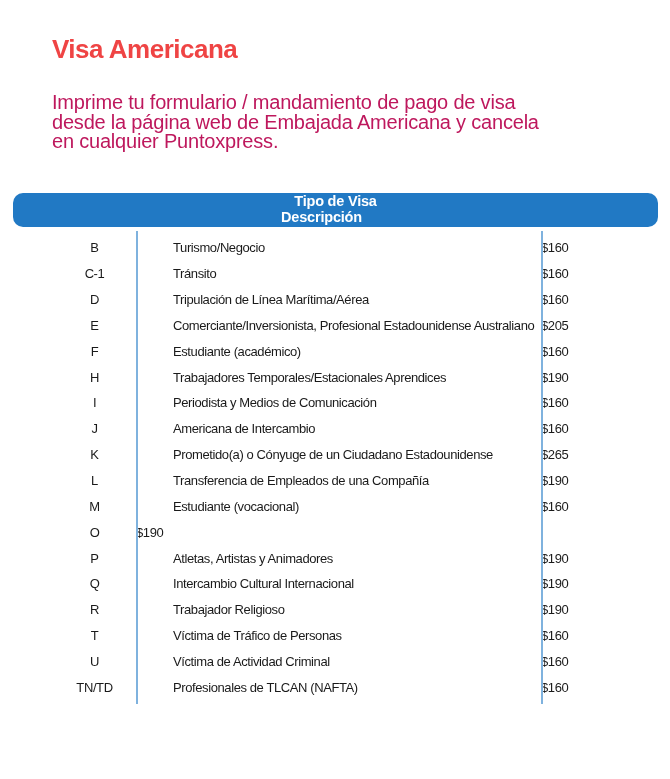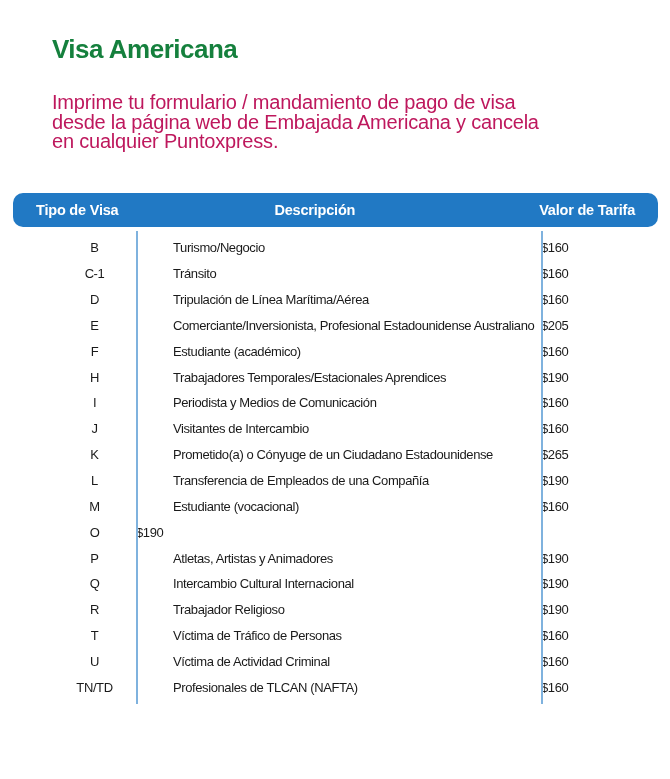--- a/index.html
+++ b/index.html
@@ -20,21 +20,21 @@
     background: #ffffff;
   }
   .title {
     position: absolute;
     left: 52px;
     top: 34px;
     margin: 0;
     font-size: 26px;
     font-weight: bold;
     letter-spacing: -0.5px;
-    color: #15803d;
+    color: #ef4444;
   }
   .intro {
     position: absolute;
     left: 52px;
     top: 93px;
     font-size: 20px;
     line-height: 19.5px;
     letter-spacing: -0.2px;
     color: #be185d;
   }
@@ -50,20 +50,21 @@
     border-radius: 10px;
     color: #ffffff;
     font-weight: bold;
     font-size: 14.5px;
     letter-spacing: -0.2px;
     display: flex;
     align-items: center;
     justify-content: space-between;
     padding: 0 23px;
     box-sizing: border-box;
+    flex-direction: column;
   }
   .thead .mid {
     transform: translateX(-14px);
   }
   .tbody {
     position: relative;
     margin-top: 4px;
     padding: 4px 0 4px 0;
   }
   .divider {
@@ -158,21 +159,21 @@
   </div>
 
   <div class="row">
     <span class="cell cell-type">I</span>
     <span class="cell cell-desc">Periodista y Medios de Comunicación</span>
     <span class="cell cell-fee">$160</span>
   </div>
 
   <div class="row">
     <span class="cell cell-type">J</span>
-    <span class="cell cell-desc">Visitantes de Intercambio</span>
+    <span class="cell cell-desc">Americana de Intercambio</span>
     <span class="cell cell-fee">$160</span>
   </div>
 
   <div class="row">
     <span class="cell cell-type">K</span>
     <span class="cell cell-desc">Prometido(a) o Cónyuge de un Ciudadano Estadounidense</span>
     <span class="cell cell-fee">$265</span>
   </div>
 
   <div class="row">

